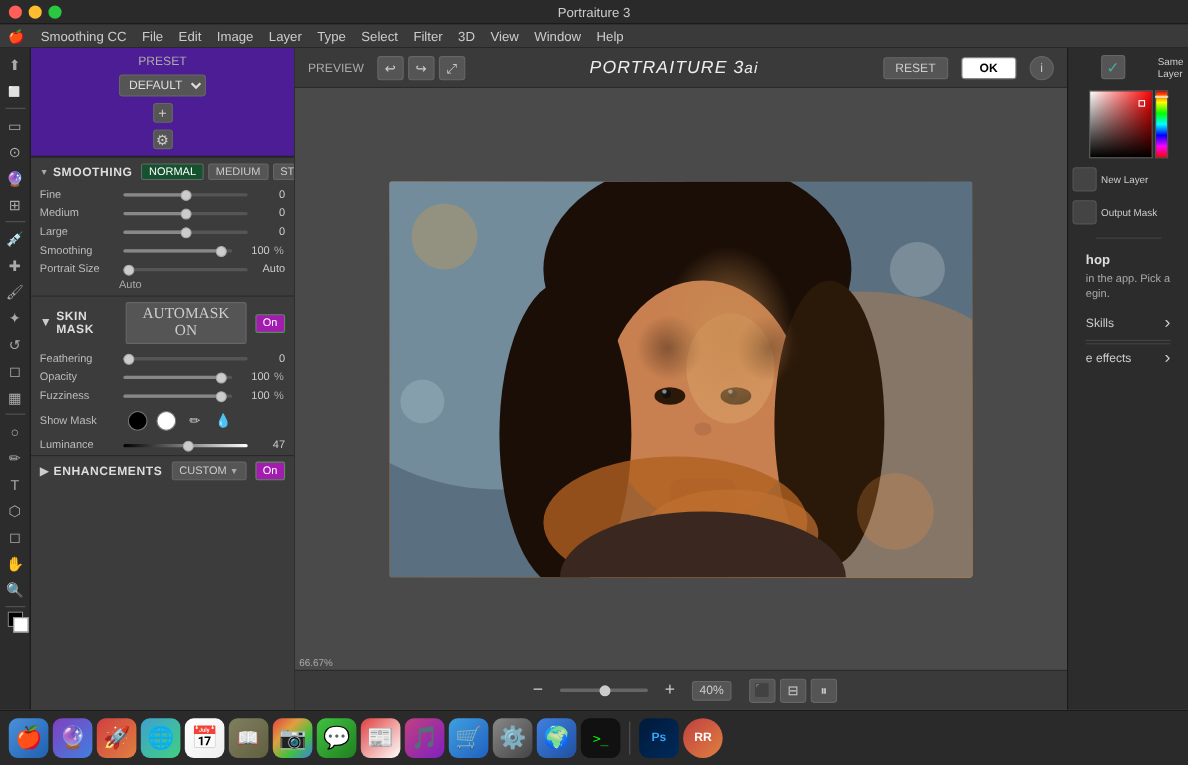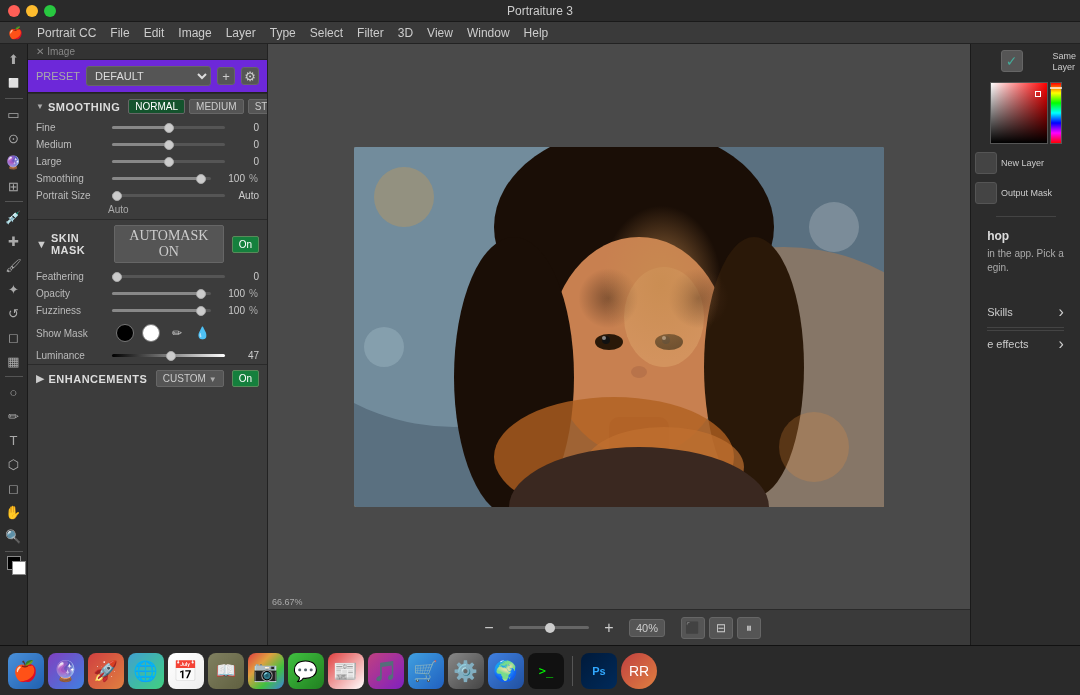--- a/index.html
+++ b/index.html
@@ -30,22 +30,22 @@
     .ps-tool { width: 22px; height: 22px; display: flex; align-items: center; justify-content: center;
       color: #aaa; font-size: 13px; cursor: pointer; border-radius: 2px; }
     .ps-tool-divider { width: 18px; height: 1px; background: #555; margin: 2px 0; }
 
     
     .plugin-panel {
       width: 240px; background: #3c3c3c; border-right: 1px solid #222;
       display: flex; flex-direction: column; flex-shrink: 0; overflow-y: auto;
     }
     .panel-header {
-      background: #6d28d9; padding: 6px 8px; display: flex; align-items: center; gap: 6px;
-      border-bottom: 1px solid #222; flex-shrink: 0;
+      background: #4c1d95; padding: 6px 8px; display: flex; align-items: center; gap: 6px;
+      border-bottom: 1px solid #222; flex-shrink: 0; flex-direction: column;
     }
     .panel-header-label { font-size: 11px; color: #aaa; }
     .preset-dropdown {
       flex: 1; background: #555; border: 1px solid #666; color: #ddd;
       font-size: 11px; padding: 2px 4px; border-radius: 3px; height: 20px;
     }
     .panel-header-btn {
       width: 18px; height: 18px; background: #555; border: 1px solid #666;
       border-radius: 3px; color: #ccc; display: flex; align-items: center; justify-content: center;
       font-size: 13px; cursor: pointer;
@@ -82,21 +82,21 @@
     
     .skin-mask-header {
       display: flex; align-items: center; padding: 5px 8px; background: #3c3c3c;
       cursor: pointer; gap: 4px; border-top: 1px solid #2a2a2a;
     }
     .automask-btn {
       background: #555; border: 1px solid #666; color: #ccc; font-size: 14px;
       padding: 2px 8px; border-radius: 2px; cursor: pointer; margin-left: auto; font-family: Liberation Serif, serif;
     }
     .on-btn {
-      background: #15803d; border: 1px solid #5a8a5a; color: #fff; font-size: 10px;
+      background: #a21caf; border: 1px solid #5a8a5a; color: #fff; font-size: 10px;
       padding: 2px 6px; border-radius: 2px; cursor: pointer; margin-left: 4px;
     }
 
     
     .show-mask-row { display: flex; align-items: center; padding: 5px 8px; gap: 8px; }
     .show-mask-label { width: 72px; font-size: 10px; color: #bbb; }
     .color-swatch { width: 18px; height: 18px; border-radius: 50%; border: 1px solid #777; cursor: pointer; }
     .mask-tool { width: 18px; height: 18px; display: flex; align-items: center; justify-content: center;
       font-size: 12px; color: #ccc; cursor: pointer; }
 
@@ -217,21 +217,21 @@
   <div class="traffic-lights">
     <div class="tl tl-red"></div>
     <div class="tl tl-yellow"></div>
     <div class="tl tl-green"></div>
   </div>
   <span class="title-bar-title">Portraiture 3</span>
 </div>
 
 <div class="ps-top-menu">
   <span class="ps-menu-item">🍎</span>
-  <span class="ps-menu-item">Portrait CC</span>
+  <span class="ps-menu-item">Smoothing CC</span>
   <span class="ps-menu-item">File</span>
   <span class="ps-menu-item">Edit</span>
   <span class="ps-menu-item">Image</span>
   <span class="ps-menu-item">Layer</span>
   <span class="ps-menu-item">Type</span>
   <span class="ps-menu-item">Select</span>
   <span class="ps-menu-item">Filter</span>
   <span class="ps-menu-item">3D</span>
   <span class="ps-menu-item">View</span>
   <span class="ps-menu-item">Window</span>
@@ -266,21 +266,20 @@
     <div class="ps-tool">🔍</div>
     <div class="ps-tool-divider"></div>
     <div style="display:flex;flex-direction:column;align-items:center;gap:2px;">
       <div style="width:14px;height:14px;background:#000;border:1px solid #888;position:relative;">
         <div style="width:14px;height:14px;background:#fff;border:1px solid #888;position:absolute;top:4px;left:4px;"></div>
       </div>
     </div>
   </div>
 
   <div class="plugin-panel">
-    <div class="panel-top-label">✕  Image</div>
 
     <div class="panel-header">
       <span class="panel-header-label">PRESET</span>
       <select class="preset-dropdown">
         <option>DEFAULT</option>
       </select>
       <div class="panel-header-btn">+</div>
       <div class="panel-header-btn">⚙</div>
     </div>
 
@@ -404,20 +403,38 @@
         <span>CUSTOM</span>
         <span class="custom-arrow">▼</span>
       </button>
       <button class="on-btn">On</button>
     </div>
 
   </div>
 
   <div class="canvas-area" style="position:relative;">
 
+    <div class="canvas-toolbar">
+      <span class="preview-label">PREVIEW</span>
+      <div class="undo-redo">
+        <button class="undo-btn">↩</button>
+        <button class="undo-btn">↪</button>
+        <button class="undo-btn">⤢</button>
+      </div>
+
+      <div style="flex:1;display:flex;align-items:center;justify-content:center;">
+        <span class="canvas-title">
+          <span>PORTRAITURE 3</span><span style="font-style:italic;font-size:14px;">ai</span>
+        </span>
+      </div>
+
+      <button class="reset-btn">RESET</button>
+      <button class="ok-btn">OK</button>
+      <div class="info-btn">i</div>
+    </div>
 
     <div class="canvas-image-area">
       <div class="portrait-image">
 
         <svg width="530" height="360" style="position:absolute;inset:0;">
 
           <defs>
             <radialGradient id="bg1" cx="30%" cy="30%" r="60%">
               <stop offset="0%" stop-color="#b0c8d0" stop-opacity="0.6"></stop>
               <stop offset="100%" stop-color="#4a6070" stop-opacity="0.8"></stop>
@@ -517,21 +534,21 @@
     <div style="display:flex;align-items:center;gap:4px;margin-bottom:4px;width:100%;">
       <div style="width:22px;height:22px;background:#444;border:1px solid #555;border-radius:3px;"></div>
       <div style="font-size:9px;color:#ccc;line-height:1.2;">Output
 Mask</div>
     </div>
 
     <div class="right-panel-divider"></div>
 
     <div style="padding:4px 2px;">
       <div style="font-size:12px;color:#ddd;font-weight:bold;margin-bottom:4px;">hop</div>
-      <div style="font-size:10px;color:#aaa;line-height:1.4;margin-bottom:24px;"> in the app. Pick a<br>egin.</div>
+      <div style="font-size:10px;color:#aaa;line-height:1.4;margin-bottom:6px;"> in the app. Pick a<br>egin.</div>
       <div style="display:flex;align-items:center;justify-content:space-between;padding:4px 0;">
         <span style="font-size:11px;color:#ccc;">Skills</span>
         <span style="color:#ccc;font-size:16px;cursor:pointer;">›</span>
       </div>
       <div style="height:1px;background:#444;margin:2px 0;"></div>
       <div style="display:flex;align-items:center;justify-content:space-between;padding:4px 0;border-top:1px solid #444;">
         <span style="font-size:11px;color:#ccc;">e effects</span>
         <span style="color:#ccc;font-size:16px;cursor:pointer;">›</span>
       </div>
     </div>
@@ -549,14 +566,14 @@
   <div style="width:36px;height:36px;border-radius:8px;background:linear-gradient(135deg,#e04040,#e0a040,#40c040,#4080e0);display:flex;align-items:center;justify-content:center;font-size:20px;">📷</div>
   <div style="width:36px;height:36px;border-radius:8px;background:linear-gradient(135deg,#40c040,#208020);display:flex;align-items:center;justify-content:center;font-size:20px;">💬</div>
   <div style="width:36px;height:36px;border-radius:8px;background:linear-gradient(135deg,#e04040,#fff);display:flex;align-items:center;justify-content:center;font-size:20px;">📰</div>
   <div style="width:36px;height:36px;border-radius:8px;background:linear-gradient(135deg,#c04080,#8020c0);display:flex;align-items:center;justify-content:center;font-size:20px;">🎵</div>
   <div style="width:36px;height:36px;border-radius:8px;background:linear-gradient(135deg,#40a0e0,#2060c0);display:flex;align-items:center;justify-content:center;font-size:20px;">🛒</div>
   <div style="width:36px;height:36px;border-radius:8px;background:linear-gradient(135deg,#888,#444);display:flex;align-items:center;justify-content:center;font-size:20px;">⚙️</div>
   <div style="width:36px;height:36px;border-radius:8px;background:linear-gradient(135deg,#4080e0,#2050a0);display:flex;align-items:center;justify-content:center;font-size:20px;">🌍</div>
   <div style="width:36px;height:36px;border-radius:8px;background:#111;display:flex;align-items:center;justify-content:center;font-size:12px;color:#0f0;font-family:monospace;">&gt;_</div>
   <div style="width:1px;height:30px;background:#555;margin:0 4px;"></div>
   <div style="width:36px;height:36px;border-radius:8px;background:linear-gradient(135deg,#001a3a,#002a5a);display:flex;align-items:center;justify-content:center;font-size:11px;color:#31a8ff;font-weight:bold;">Ps</div>
-  <div style="width:36px;height:36px;border-radius:50%;background:linear-gradient(135deg,#c04040,#e08040);display:flex;align-items:center;justify-content:center;font-size:14px;color:#fff;font-weight:normal;">RR</div>
+  <div style="width:36px;height:36px;border-radius:50%;background:linear-gradient(135deg,#c04040,#e08040);display:flex;align-items:center;justify-content:center;font-size:11px;color:#fff;font-weight:bold;">RR</div>
 </div>
 
 </body></html>

